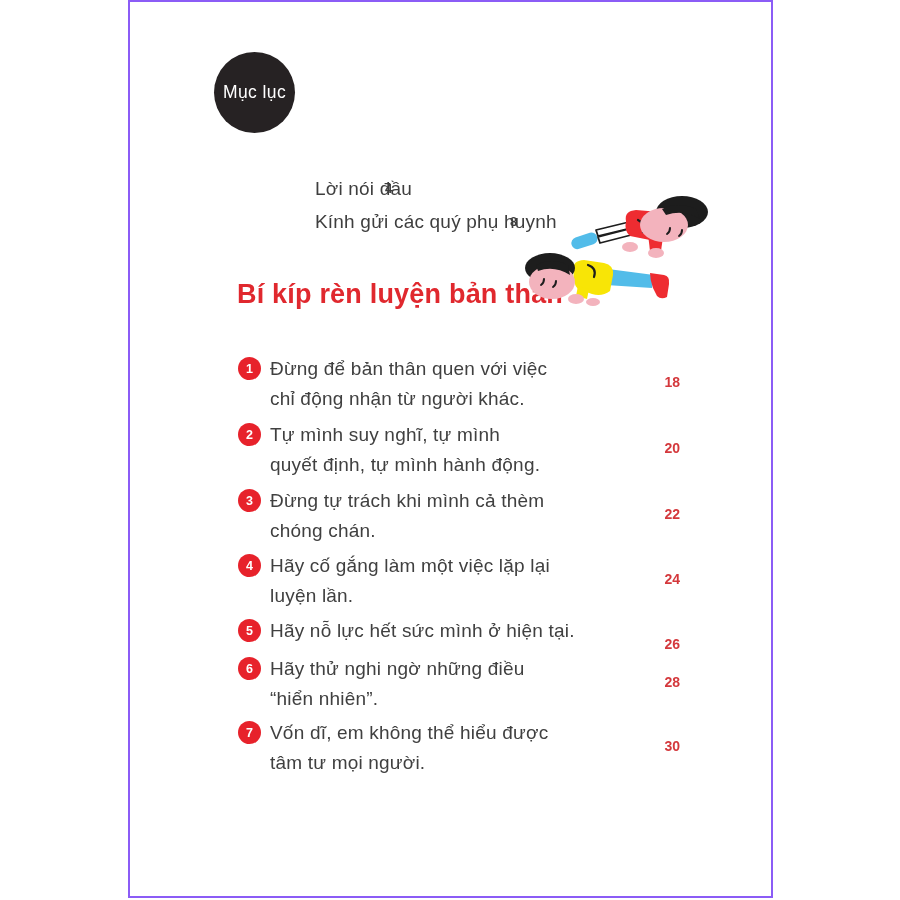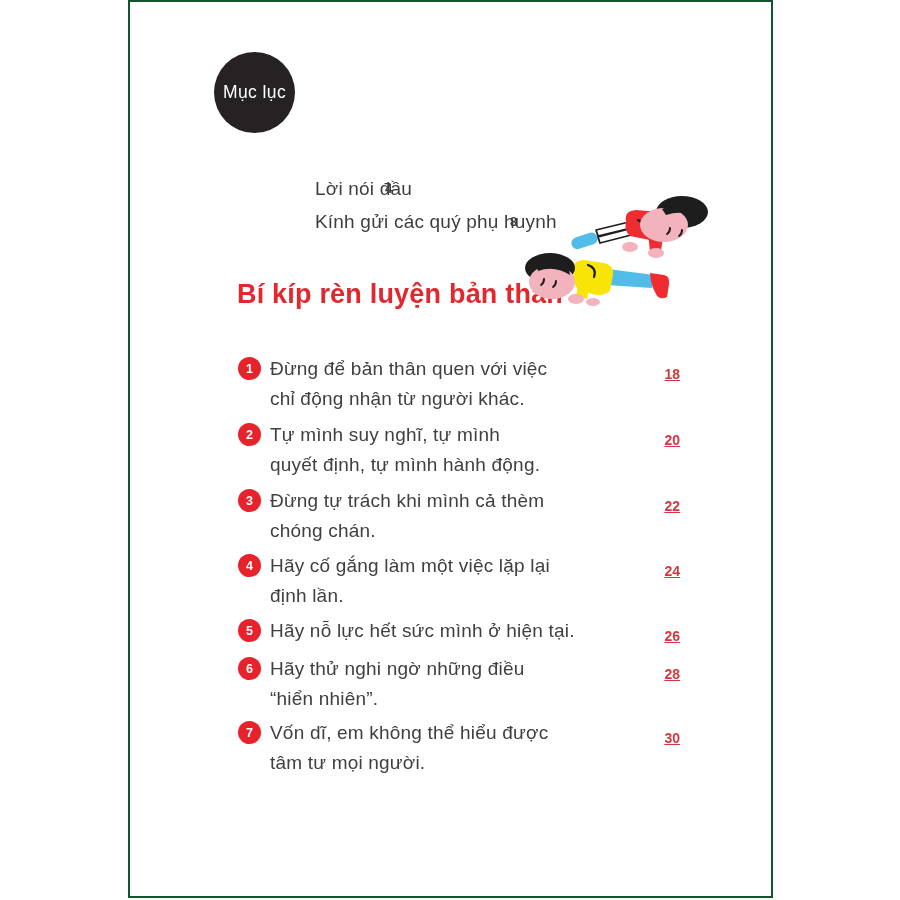--- a/index.html
+++ b/index.html
@@ -3,21 +3,21 @@
 <meta charset="utf-8">
 <style>
   * { margin: 0; padding: 0; box-sizing: border-box; }
   html, body { width: 900px; height: 900px; background: #ffffff; overflow: hidden; }
   body { font-family: "Liberation Sans", "DejaVu Sans", sans-serif; position: relative; }
 
   .canvas { position: absolute; left: 0; top: 0; width: 900px; height: 900px; background: #ffffff; }
 
   .page {
     position: absolute; left: 128px; top: 0; width: 645px; height: 898px;
-    background: #ffffff; border: 2px solid #14532d; border-top-width: 2px;
+    background: #ffffff; border: 2px solid #8b5cf6; border-top-width: 2px;
   }
 
   .badge {
     position: absolute; left: 84px; top: 50px; width: 81px; height: 81px;
     border-radius: 50%; background: #262223;
     display: flex; align-items: center; justify-content: center;
   }
   .badge span { color: #ffffff; font-size: 17.5px; letter-spacing: 0.4px; }
 
   .fm-row { position: absolute; left: 147px; }
@@ -36,22 +36,22 @@
   .num-circle {
     position: absolute; left: 108px; top: 3px; width: 23px; height: 23px;
     border-radius: 50%; background: #e7222b;
     display: flex; align-items: center; justify-content: center;
   }
   .num-circle span { color: #ffffff; font-size: 12.5px; font-weight: bold; }
   .toc-text { position: absolute; left: 140px; top: 0; width: 350px; }
   .toc-text .l { display: block; font-size: 19px; line-height: 30px; color: #404040; letter-spacing: 0.2px; white-space: nowrap; }
   .toc-text .l:empty { display: none; }
   .toc-page {
-    position: absolute; left: 498px; top: 12px; width: 52px;
-    font-size: 14px; font-weight: bold; color: #d4383c; text-align: right; text-decoration: underline;
+    position: absolute; left: 498px; top: 20px; width: 52px;
+    font-size: 14px; font-weight: bold; color: #d4383c; text-align: right;
   }
 </style>
 </head>
 <body>
 
 <div class="canvas">
   <div class="page">
 
     <div class="badge">
       <span>Mục lục</span>
@@ -134,21 +134,21 @@
       </div>
       <div class="toc-page">22</div>
     </div>
 
     <div class="toc-item" style="top:549px;">
       <div class="num-circle">
           <span>4</span>
         </div>
       <div class="toc-text">
         <span class="l">Hãy cố gắng làm một việc lặp lại</span>
-        <span class="l">định lần.</span>
+        <span class="l">luyện lần.</span>
       </div>
       <div class="toc-page">24</div>
     </div>
 
     <div class="toc-item" style="top:614px;">
       <div class="num-circle">
           <span>5</span>
         </div>
       <div class="toc-text">
         <span class="l">Hãy nỗ lực hết sức mình ở hiện tại.</span>

